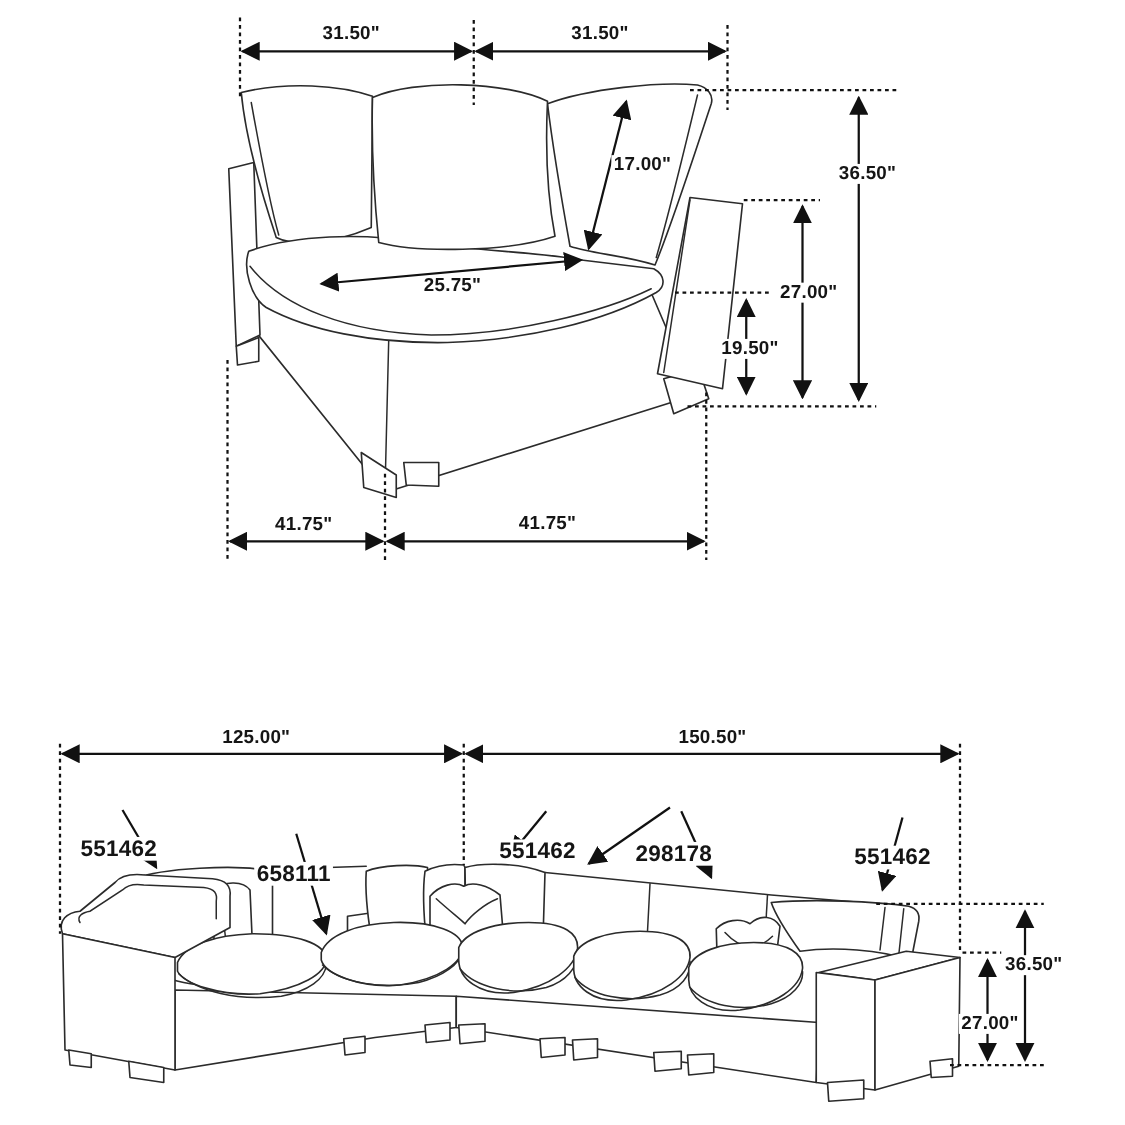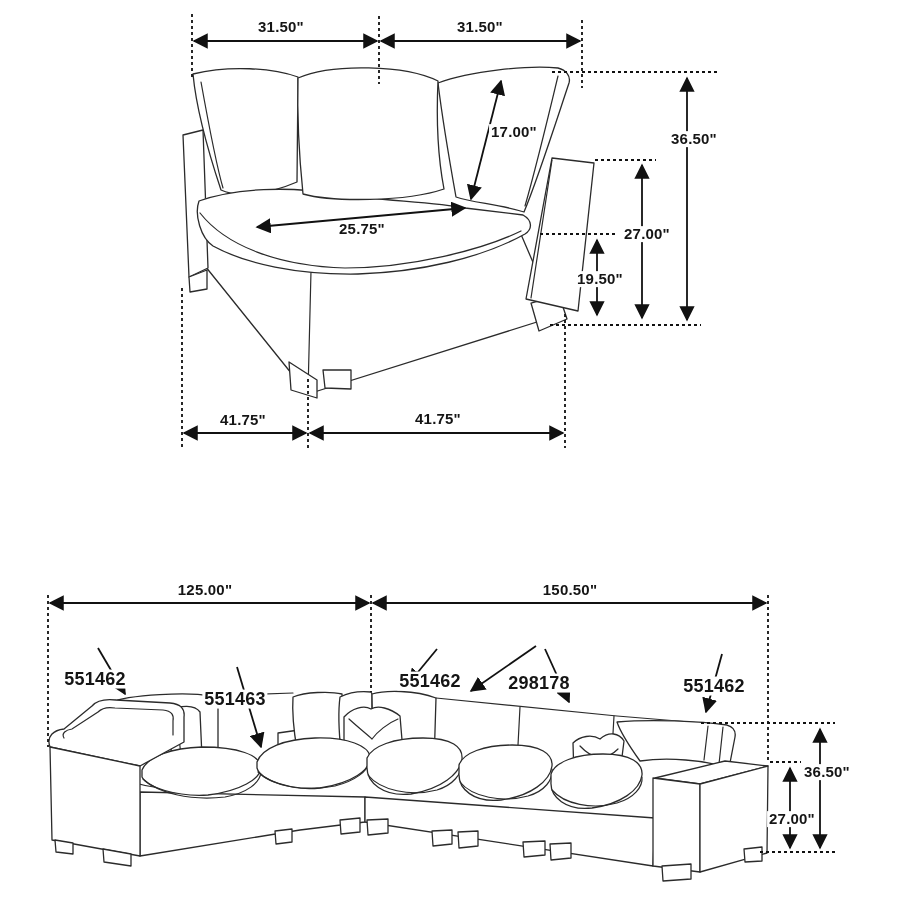--- a/index.html
+++ b/index.html
@@ -150,18 +150,18 @@
   <div class="lbl dim" style="left:362px;top:229px">25.75"</div>
   <div class="lbl dim" style="left:243px;top:420px">41.75"</div>
   <div class="lbl dim" style="left:438px;top:419px">41.75"</div>
 
   <div class="lbl dim" style="left:205px;top:590px">125.00"</div>
   <div class="lbl dim" style="left:570px;top:590px">150.50"</div>
   <div class="lbl dim" style="left:827px;top:772px">36.50"</div>
   <div class="lbl dim" style="left:792px;top:819px">27.00"</div>
 
   <div class="lbl part" style="left:95px;top:631px">551462</div>
-  <div class="lbl part" style="left:235px;top:651px">551463</div>
+  <div class="lbl part" style="left:235px;top:651px">658111</div>
   <div class="lbl part" style="left:430px;top:633px">551462</div>
   <div class="lbl part" style="left:539px;top:635px">298178</div>
   <div class="lbl part" style="left:714px;top:638px">551462</div>
 
 </div>
 
 </body></html>

